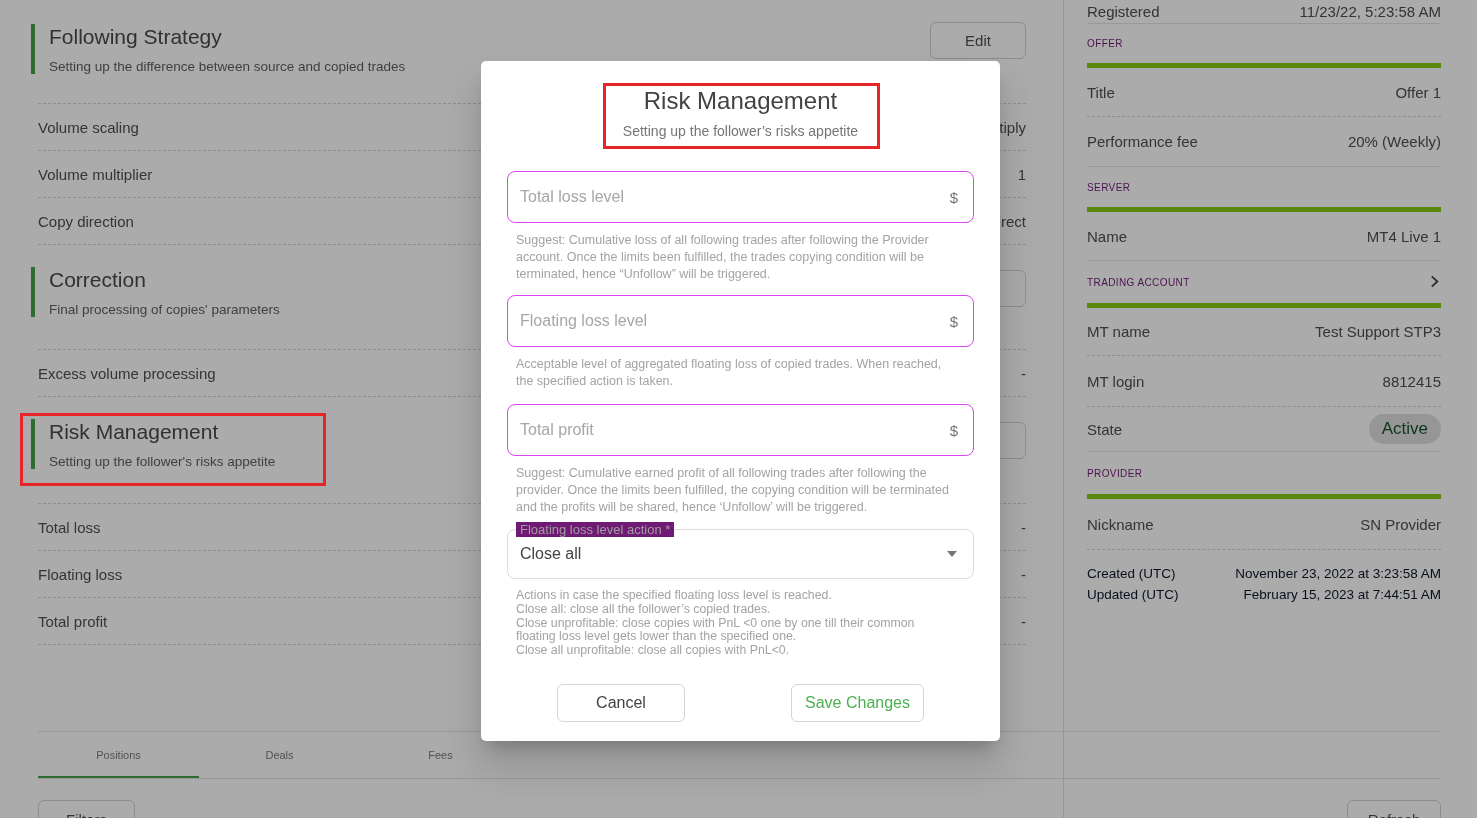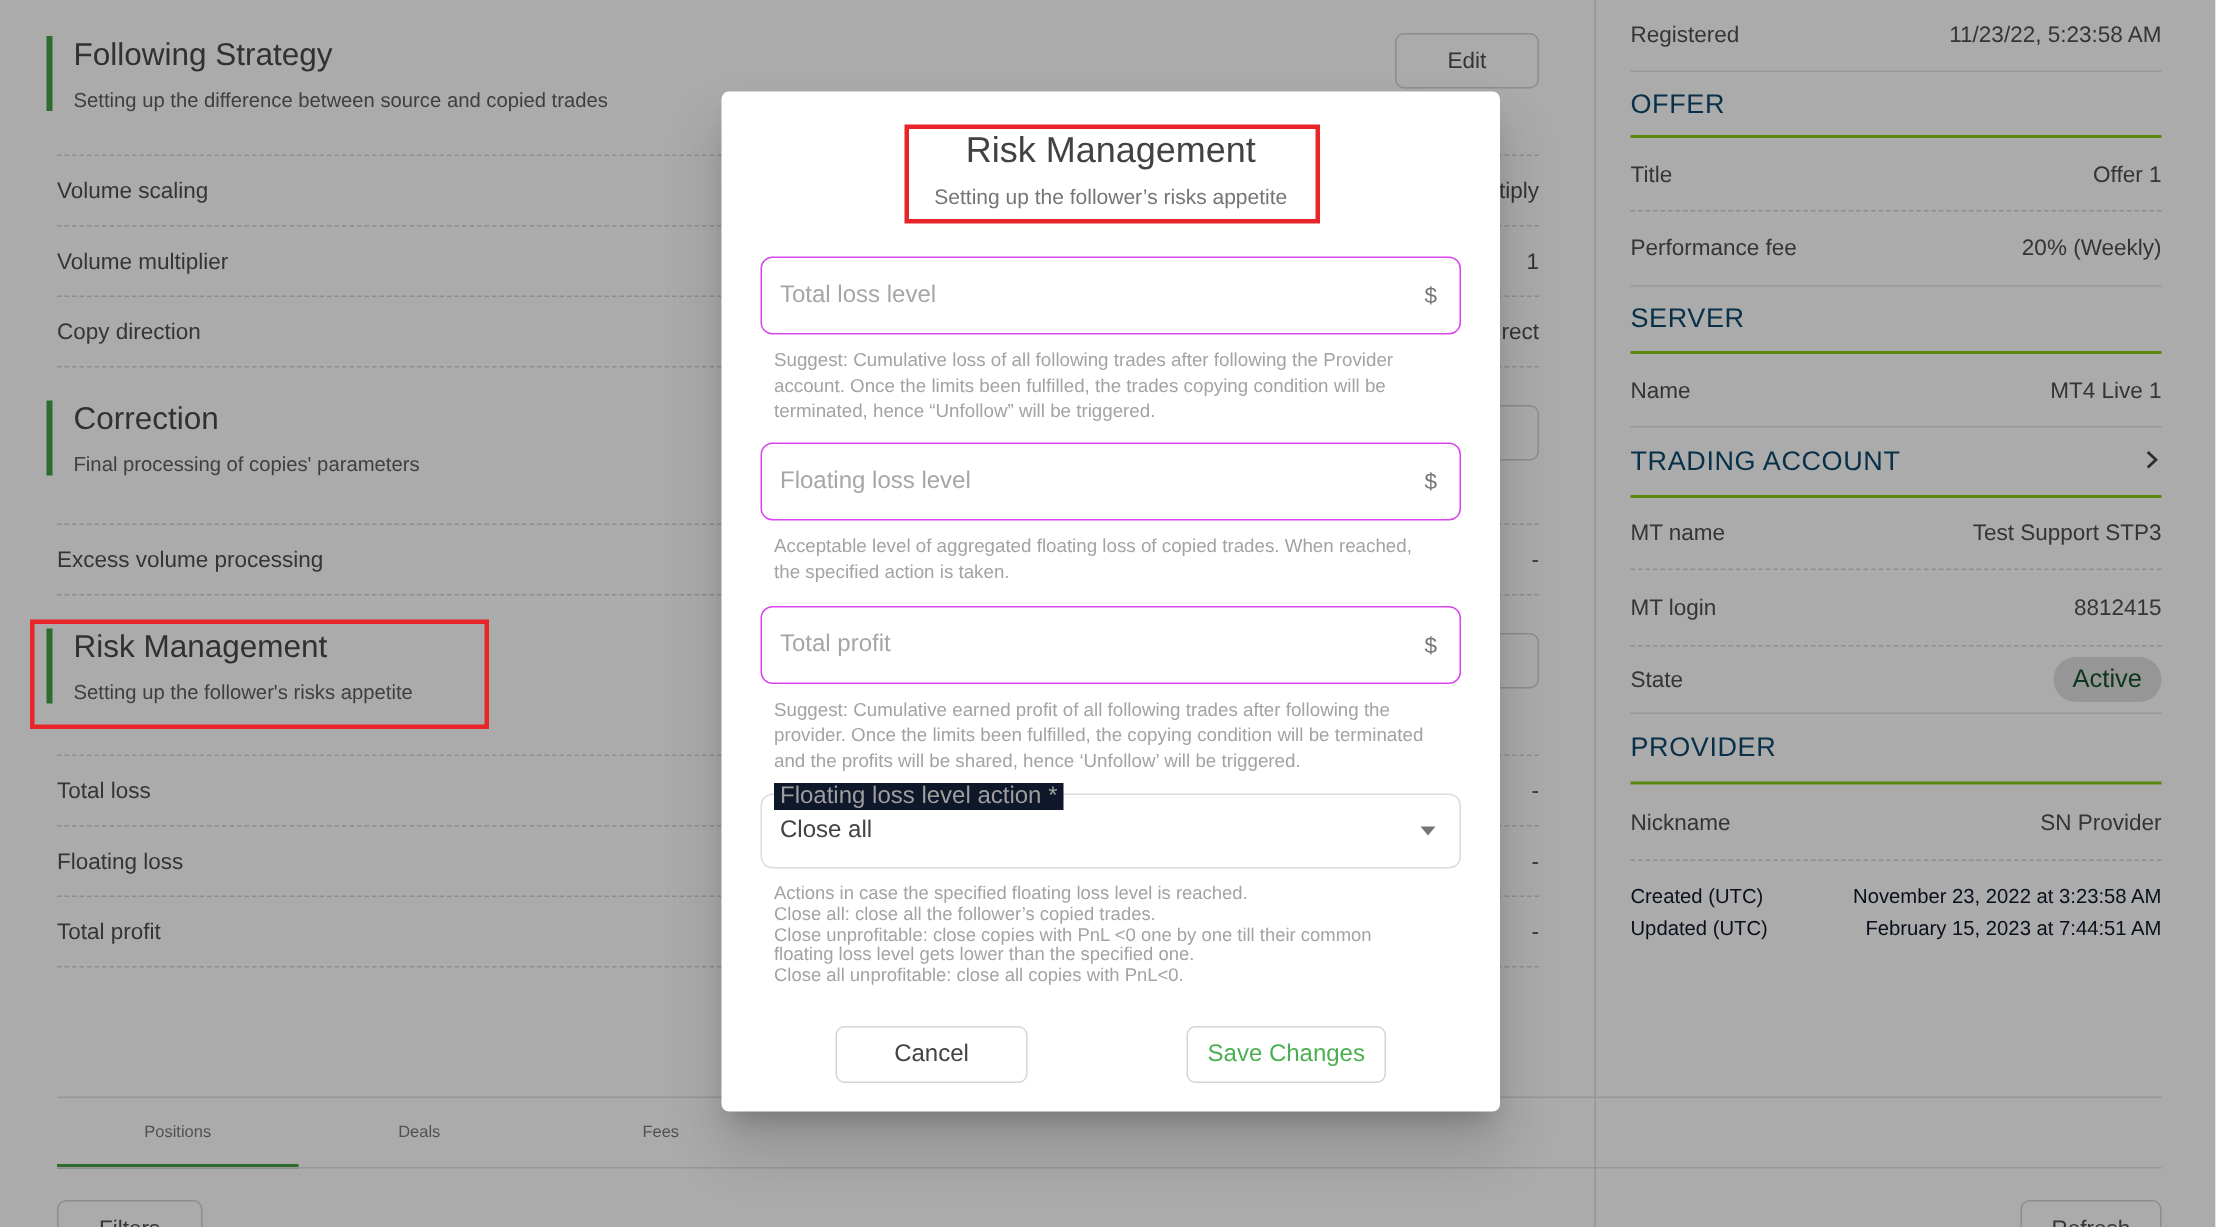--- a/index.html
+++ b/index.html
@@ -27,43 +27,43 @@
 
   .filters-btn { position:absolute; left:38px; top:800px; width:97px; height:38px; }
   .refresh-btn { position:absolute; left:1347px; top:800px; width:94px; height:38px; }
 
   
   .sidebar { position:absolute; left:1063px; top:0; width:414px; height:818px;
              border-left:1px solid #e0e0e0; padding:0 36px 0 23px; }
   .srow { display:flex; justify-content:space-between; align-items:center; font-size:15px; color:#4f4f4f;
           border-bottom:1px solid #e4e4e4; }
   .srow.dashed { border-bottom:1px dashed #d4d4d4; }
-  .sheader { display:flex; justify-content:space-between; align-items:center; font-size:18px; color:#0c4a6e;
-             letter-spacing:.4px; border-bottom:2px solid #84cc16; }
+  .sheader { display:flex; justify-content:space-between; align-items:center; font-size:10px; color:#701a75;
+             letter-spacing:.4px; border-bottom:5px solid #84cc16; }
   .badge { background:#e0e0e0; color:#14532d; font-size:17px; padding:5px 13px; border-radius:15px; }
   .sdatetime { padding-top:13px; font-size:13.5px; color:#0f172a; }
   .sdatetime .dtrow { display:flex; justify-content:space-between; line-height:21px; }
 
   
   .overlay { position:absolute; inset:0; background:rgba(0,0,0,0.33); z-index:10; }
   .modal { position:absolute; left:481px; top:61px; width:519px; height:680px; background:#fff; border-radius:5px;
            box-shadow:0 11px 15px -7px rgba(0,0,0,.2), 0 24px 38px 3px rgba(0,0,0,.14); z-index:20; }
   .m-title { margin-top:26px; text-align:center; font-size:24px; color:#424242; }
   .m-sub { margin-top:8px; text-align:center; font-size:14px; color:#757575; }
   .m-body { padding:0 26px; }
   .input-box { display:flex; align-items:center; height:52px; border:1px solid #d946ef; border-radius:8px;
                padding:0 15px 0 12px; background:#fff; }
   .input-box input { flex:1; border:none; outline:none; font-size:16px; color:#424242; background:transparent; }
   .input-box input::placeholder { color:#a6a6a6; opacity:1; }
   .suffix { font-size:15px; color:#757575; }
   .help { margin-top:9px; padding:0 25px 0 9px; font-size:12.5px; line-height:17px; color:#a3a3a3; }
   .mt32 { margin-top:32px; } .mt12 { margin-top:12px; } .mt14 { margin-top:14px; }
   .select-box { position:relative; margin-top:13px; height:50px; border:1px solid #dcdcdc; border-radius:8px;
                 display:flex; align-items:center; padding:0 16px 0 12px; cursor:pointer; }
-  .select-label { position:absolute; top:-8px; left:8px; background:#0f172a; padding:0 4px; font-size:16px; color:#9e9e9e; }
+  .select-label { position:absolute; top:-8px; left:8px; background:#701a75; padding:0 4px; font-size:13px; color:#9e9e9e; }
   .select-value { flex:1; font-size:16px; color:#424242; }
   .chevron-down { width:0; height:0; border-left:5px solid transparent; border-right:5px solid transparent;
                   border-top:6px solid #757575; }
   .help.pre { white-space:pre-line; font-size:12.3px; line-height:13.8px; margin-top:10px; }
   .modal-actions { display:flex; justify-content:space-between; padding:0 50px; margin-top:26px; }
   .modal-actions .btn { height:38px; border:1px solid #d5d5d5; border-radius:6px; font-size:16px; }
   .cancel { width:128px; color:#424242;text-align:center; }
   .save { width:133px; color:#4caf50; }
 
   
@@ -135,21 +135,21 @@
     <div class="tab">
       <span>Fees</span>
     </div>
   </div>
   <div class="hline" style="top:778px"></div>
 
   <button class="btn filters-btn">Filters</button>
   <button class="btn refresh-btn">Refresh</button>
 
   <div class="sidebar">
-    <div class="srow" style="height:48px">
+    <div class="srow" style="height:24px">
       <span>Registered</span>
       <span>11/23/22, 5:23:58 AM</span>
     </div>
     <div class="sheader" style="height:44px">OFFER</div>
     <div class="srow dashed" style="height:49px">
       <span>Title</span>
       <span>Offer 1</span>
     </div>
     <div class="srow" style="height:50px">
       <span>Performance fee</span>

